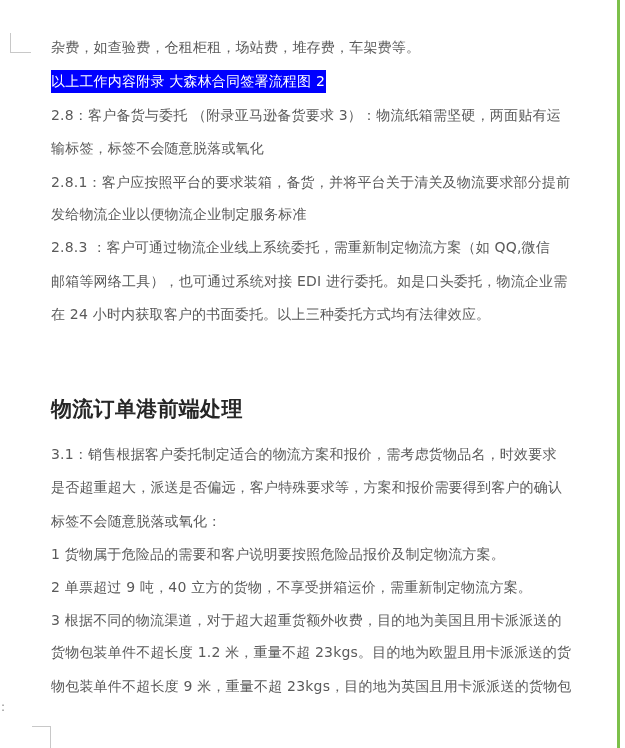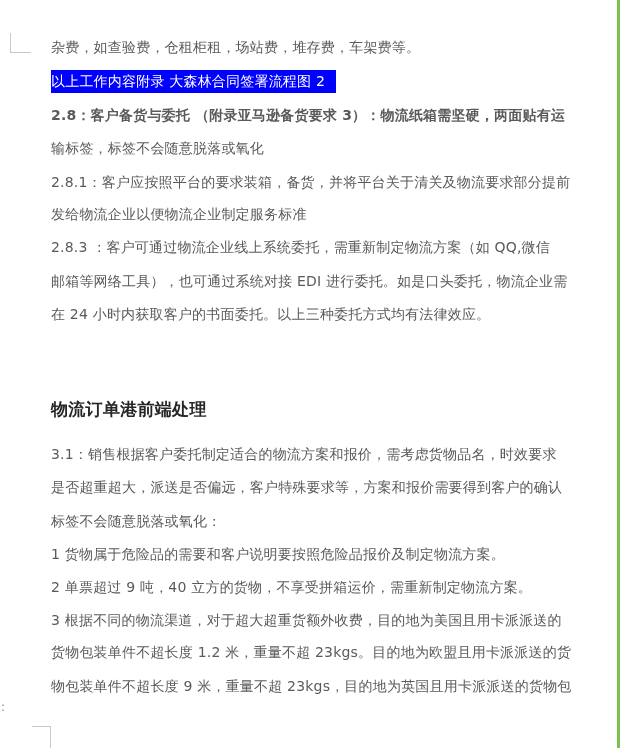--- a/index.html
+++ b/index.html
@@ -31,28 +31,28 @@
       left: 51px;
       white-space: nowrap;
       font-size: 14px;
       line-height: 20px;
       color: #5a5a5a;
       letter-spacing: 0.2px;
     }
     .line.highlight {
       background: #0000ff;
       color: #ffffff;
-      padding: 1px 11px 2px 0;
+      padding: 1px 1px 2px 0;
       left: 51px;
     }
     .heading {
       position: absolute;
       left: 51px;
       top: 398px;
-      font-size: 17px;
+      font-size: 21px;
       line-height: 22px;
       font-weight: bold;
       color: #262626;
       white-space: nowrap;
       letter-spacing: 0.3px;
     }
     .green-bar {
       position: absolute;
       left: 617px;
       top: 0;
@@ -96,21 +96,21 @@
 <body>
 
 <div class="page">
 
   <div class="corner-tl-v"></div>
   <div class="corner-tl-h"></div>
 
   <div class="content-clip">
     <div class="line" style="top:37px;">杂费，如查验费，仓租柜租，场站费，堆存费，车架费等。</div>
     <div class="line highlight" style="top: 70px; background: rgb(0, 0, 255);">以上工作内容附录 大森林合同签署流程图 2</div>
-    <div class="line" style="top:105px;font-weight:bold;">2.8：客户备货与委托 （附录亚马逊备货要求 3）：物流纸箱需坚硬，两面贴有运</div>
+    <div class="line" style="top:105px;">2.8：客户备货与委托 （附录亚马逊备货要求 3）：物流纸箱需坚硬，两面贴有运</div>
     <div class="line" style="top:138px;">输标签，标签不会随意脱落或氧化</div>
     <div class="line" style="top:172px;">2.8.1：客户应按照平台的要求装箱，备货，并将平台关于清关及物流要求部分提前</div>
     <div class="line" style="top:204px;">发给物流企业以便物流企业制定服务标准</div>
     <div class="line" style="top:237px;">2.8.3 ：客户可通过物流企业线上系统委托，需重新制定物流方案（如 QQ,微信</div>
     <div class="line" style="top:271px;">邮箱等网络工具），也可通过系统对接 EDI 进行委托。如是口头委托，物流企业需</div>
     <div class="line" style="top:304px;">在 24 小时内获取客户的书面委托。以上三种委托方式均有法律效应。</div>
 
     <div class="heading">物流订单港前端处理</div>
 
     <div class="line" style="top:444px;">3.1：销售根据客户委托制定适合的物流方案和报价，需考虑货物品名，时效要求</div>

